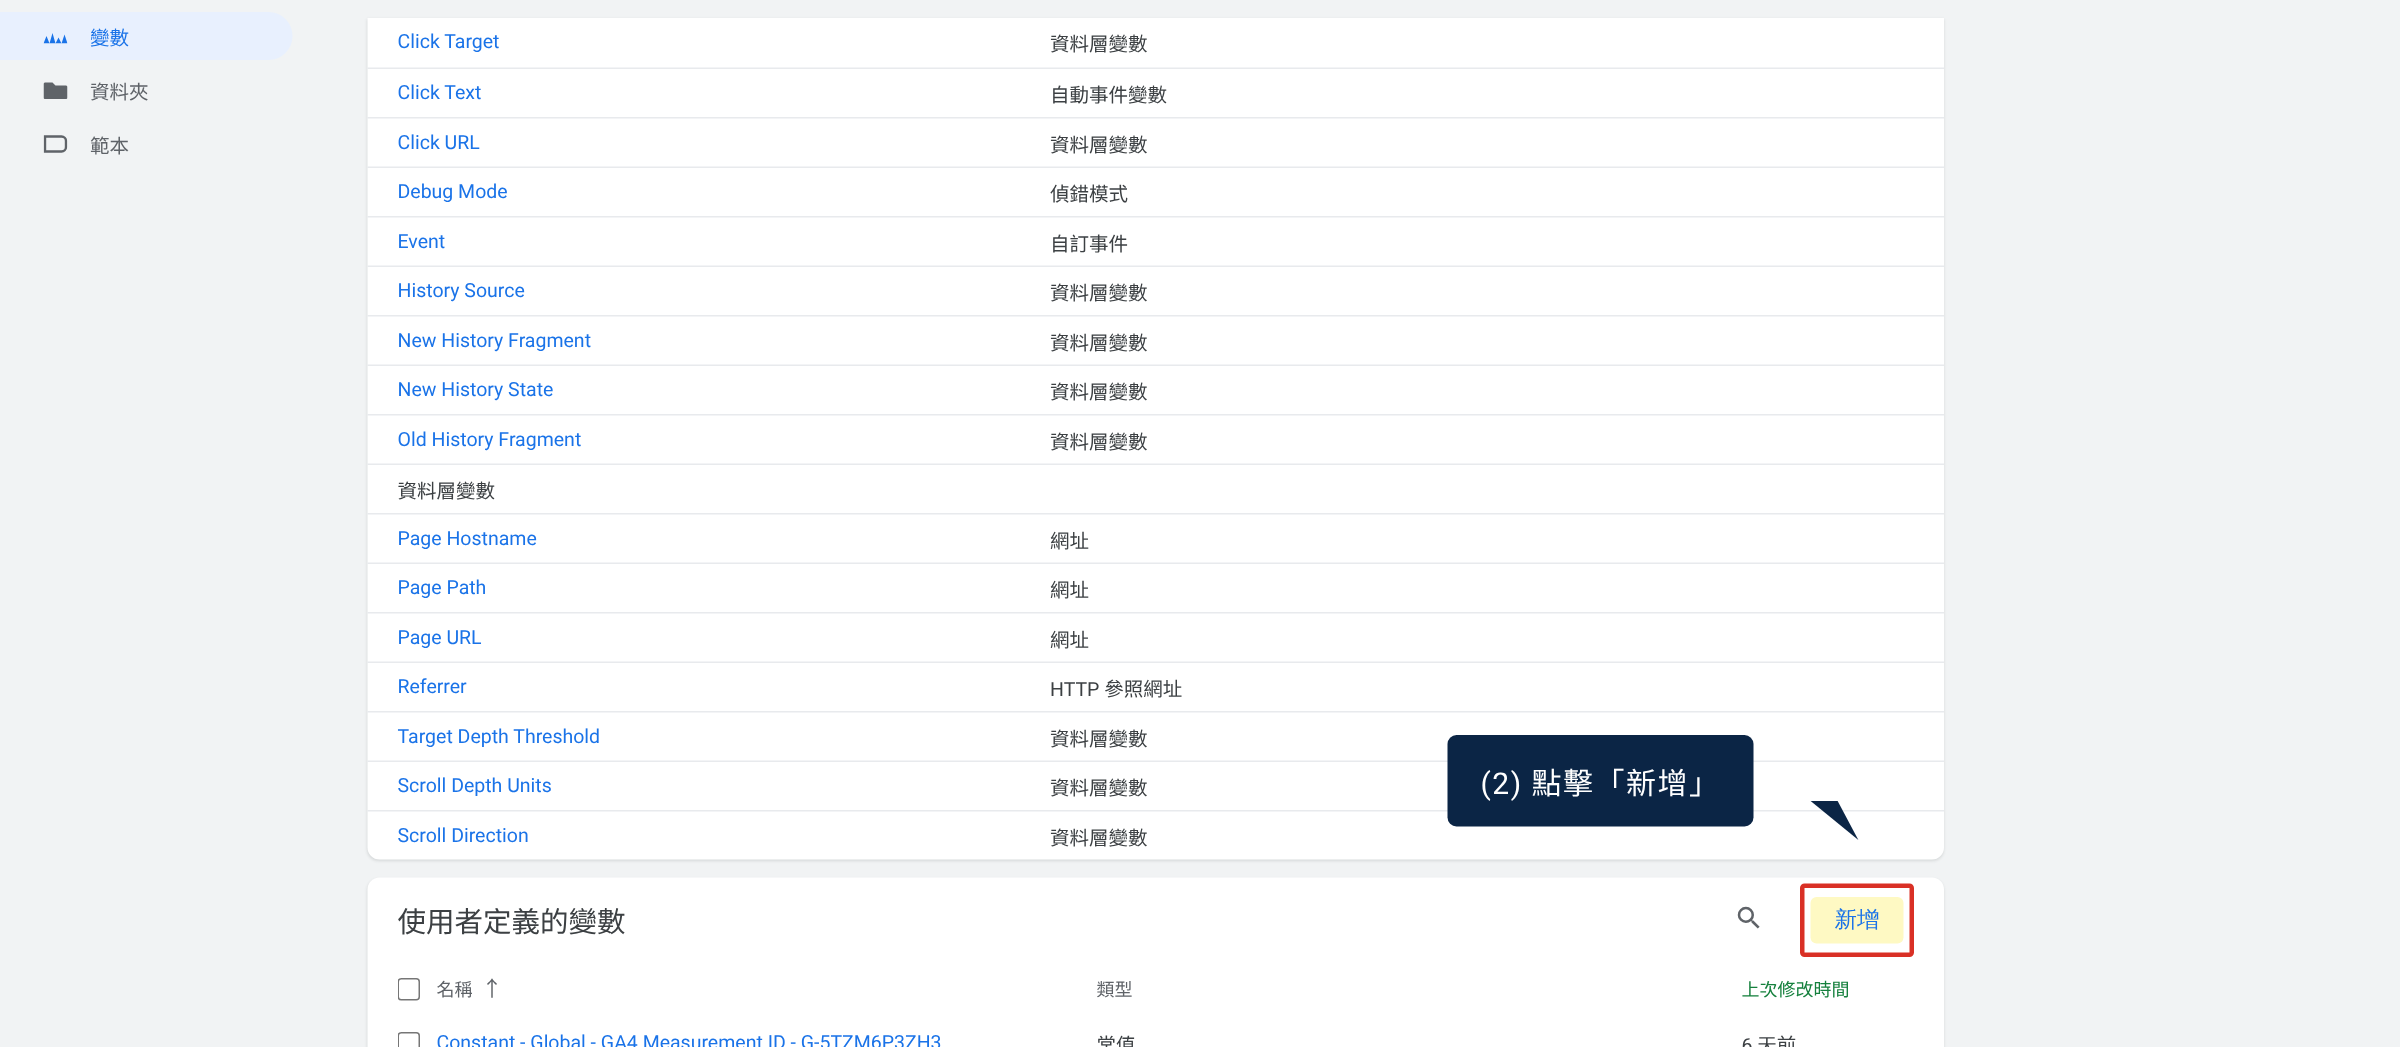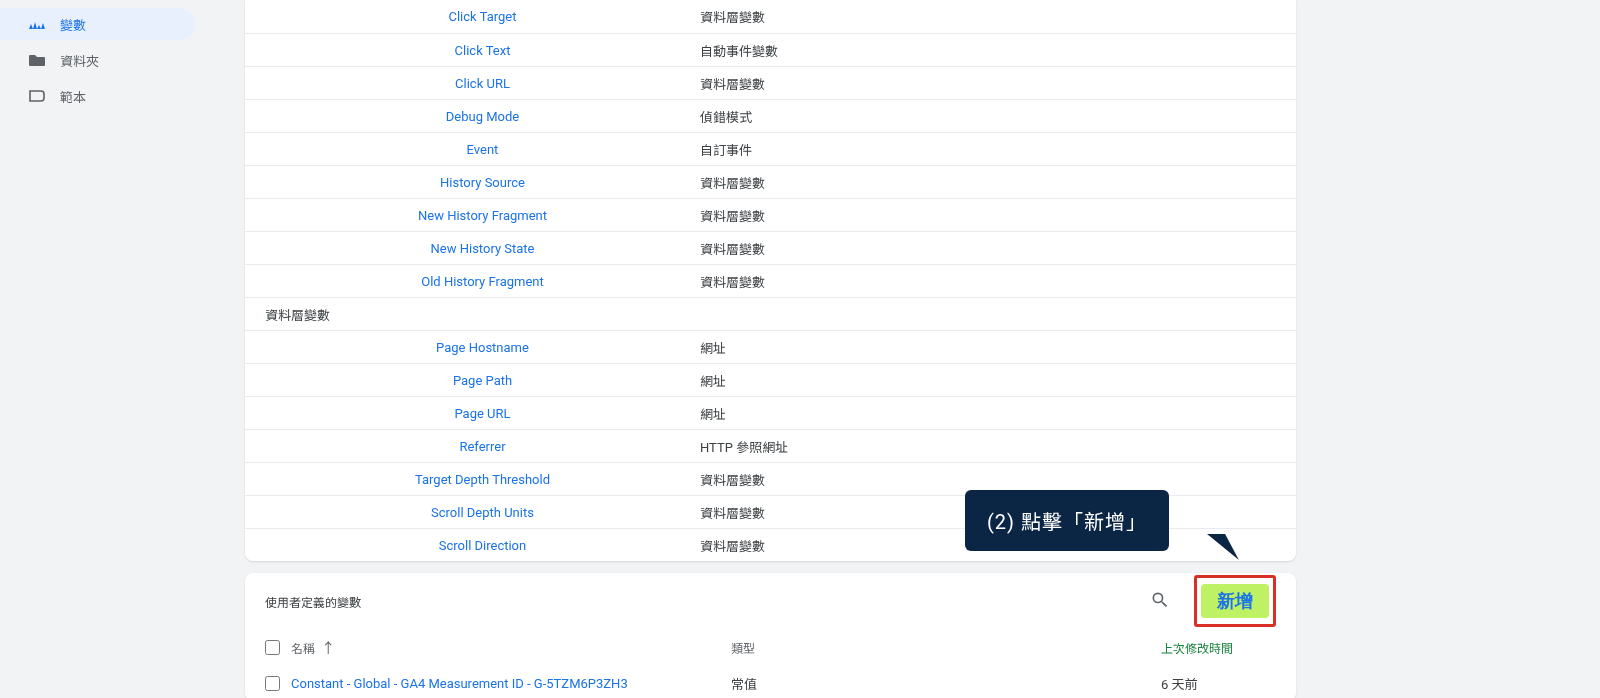--- a/index.html
+++ b/index.html
@@ -49,21 +49,21 @@
   flex: 1 1 auto;
   padding: 0 10px 0 6px;
   overflow: hidden;
 }
 .panel {
   background: #fff;
   border-radius: 8px;
   box-shadow: 0 1px 2px rgba(60,64,67,0.15);
   margin-bottom: 12px;
 }
-.panel-top { margin-top: 0; border-top-left-radius: 0; border-top-right-radius: 0; text-align: center; }
+.panel-top { margin-top: 12px; border-top-left-radius: 0; border-top-right-radius: 0; }
 
 .vrow {
   display: flex;
   align-items: center;
   height: 33px;
   border-top: 1px solid #e8eaed;
   padding: 0 20px;
 }
 .vrow:first-child { border-top: none; }
 .vrow .vname {
@@ -77,42 +77,42 @@
   font-size: 13px;
 }
 
 .panel-header {
   display: flex;
   align-items: center;
   height: 56px;
   padding: 0 20px;
 }
 .panel-header .title {
-  font-size: 12px;
+  font-size: 19px;
   color: #3c4043;
   flex: 1;
 }
 .search-btn {
   background: none;
   border: none;
   width: 32px;
   height: 32px;
   display: inline-flex;
   align-items: center;
   justify-content: center;
   cursor: pointer;
   color: #5f6368;
   margin-right: 18px;
 }
 .new-btn {
-  background: #bef264;
+  background: #fef9c3;
   border: none;
   color: #1a73e8;
-  font-size: 18px;
-  font-weight: 700;
+  font-size: 15px;
+  font-weight: 400;
   padding: 8px 16px;
   cursor: pointer;
   border-radius: 4px;
   line-height: 1;
 }
 .new-box {
   border: 3px solid #d93025;
   border-radius: 3px;
   padding: 6px 4px;
 }

